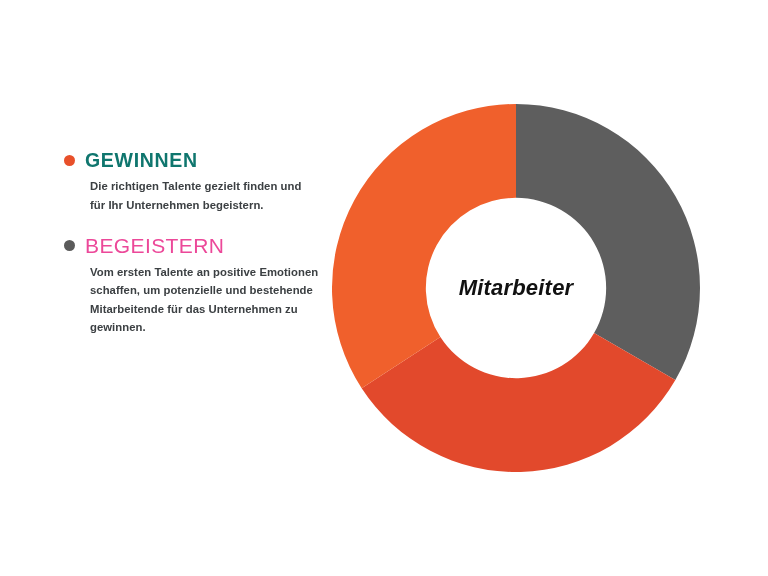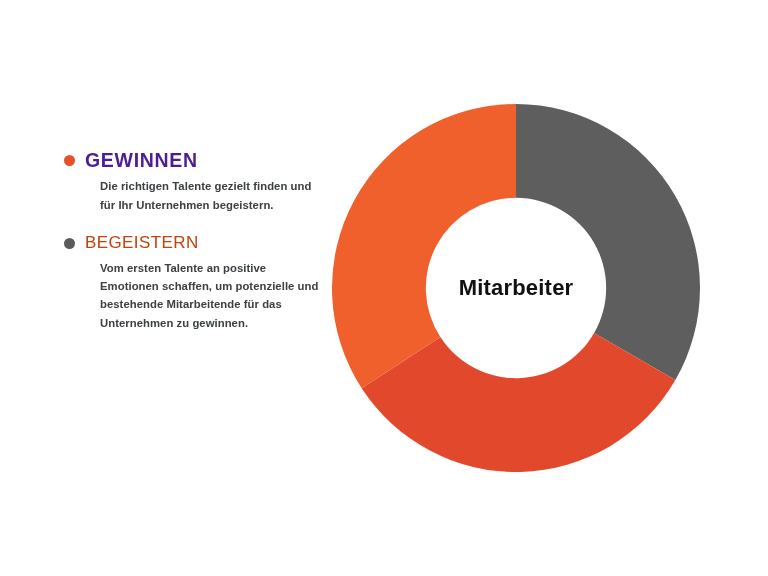--- a/index.html
+++ b/index.html
@@ -50,49 +50,50 @@
   }
   .bullet.orange { background: #E8502A; }
   .bullet.gray   { background: #5B5B5B; }
 
   .head-text {
     font-size: 19.5px;
     letter-spacing: 0.7px;
     line-height: 1.1;
   }
   .head-text.orange {
-    color: #4c1d95;
+    color: #0f766e;
     font-weight: 600;
   }
   .head-text.gray {
-    color: #c2410c;
+    color: #ec4899;
     font-weight: 400;
-    font-size: 17px;
+    font-size: 21px;
     letter-spacing: 0.4px;
   }
 
   .legend-body {
     font-size: 11.3px;
     line-height: 1.62;
     color: #3C4043;
-    margin-left: 36px;
+    margin-left: 26px;
     font-weight: 600;
     letter-spacing: 0.05px;
   }
 
   .gap-a { height: 20px; }
   .gap-b { height: 18px; }
 
   
   .chart-wrap {
     position: absolute;
     left: 332px;
     top: 104px;
     width: 368px;
     height: 368px;
+    font-style: italic;
   }
   .chart-wrap svg {
     display: block;
     width: 368px;
     height: 368px;
   }
   .center-label {
     position: absolute;
     left: 0;
     top: 0;

